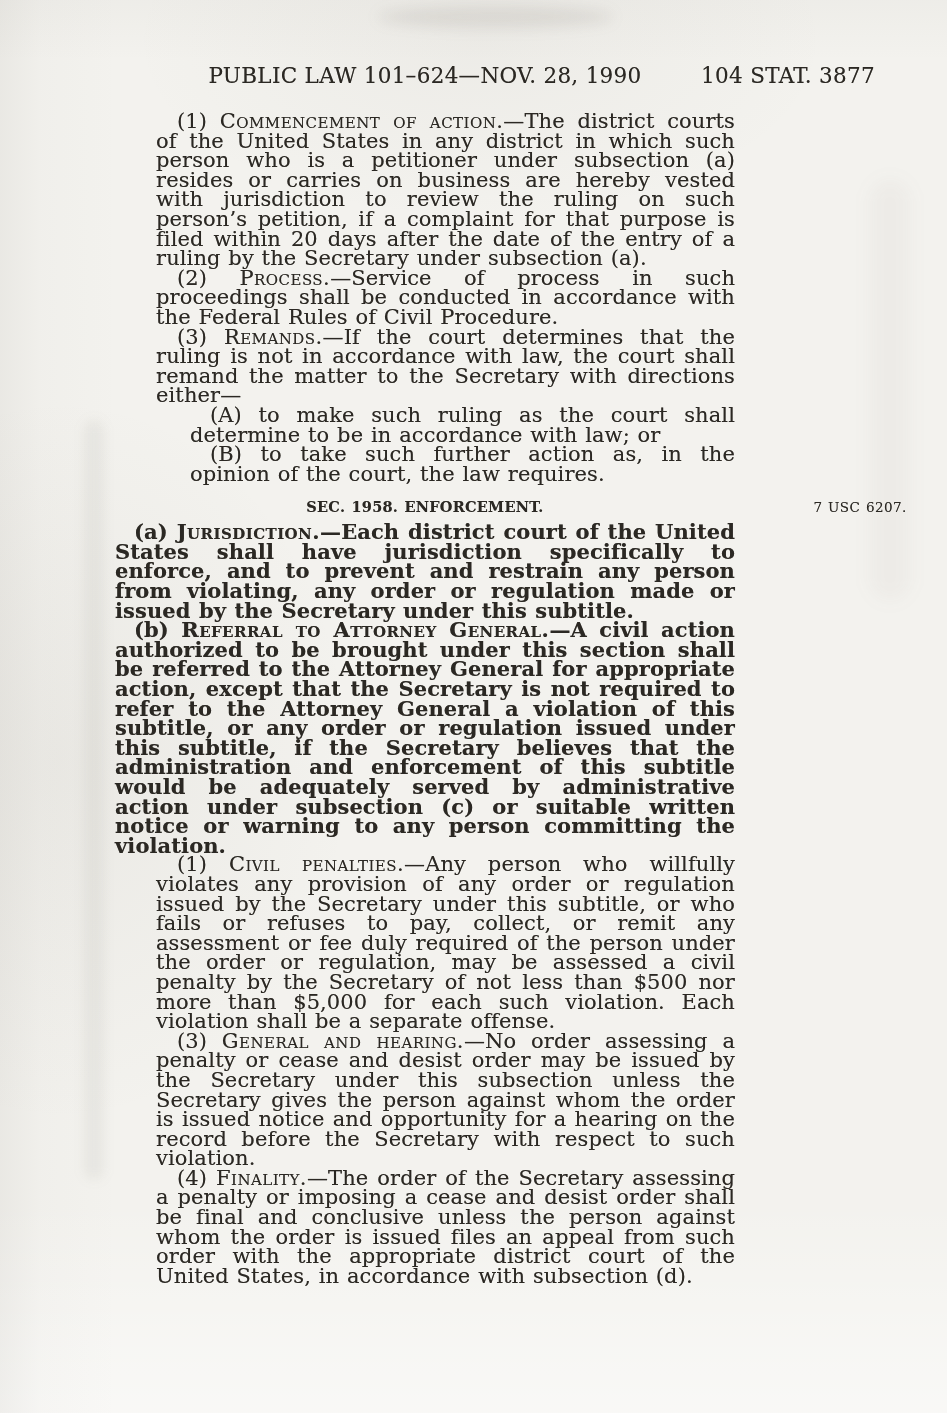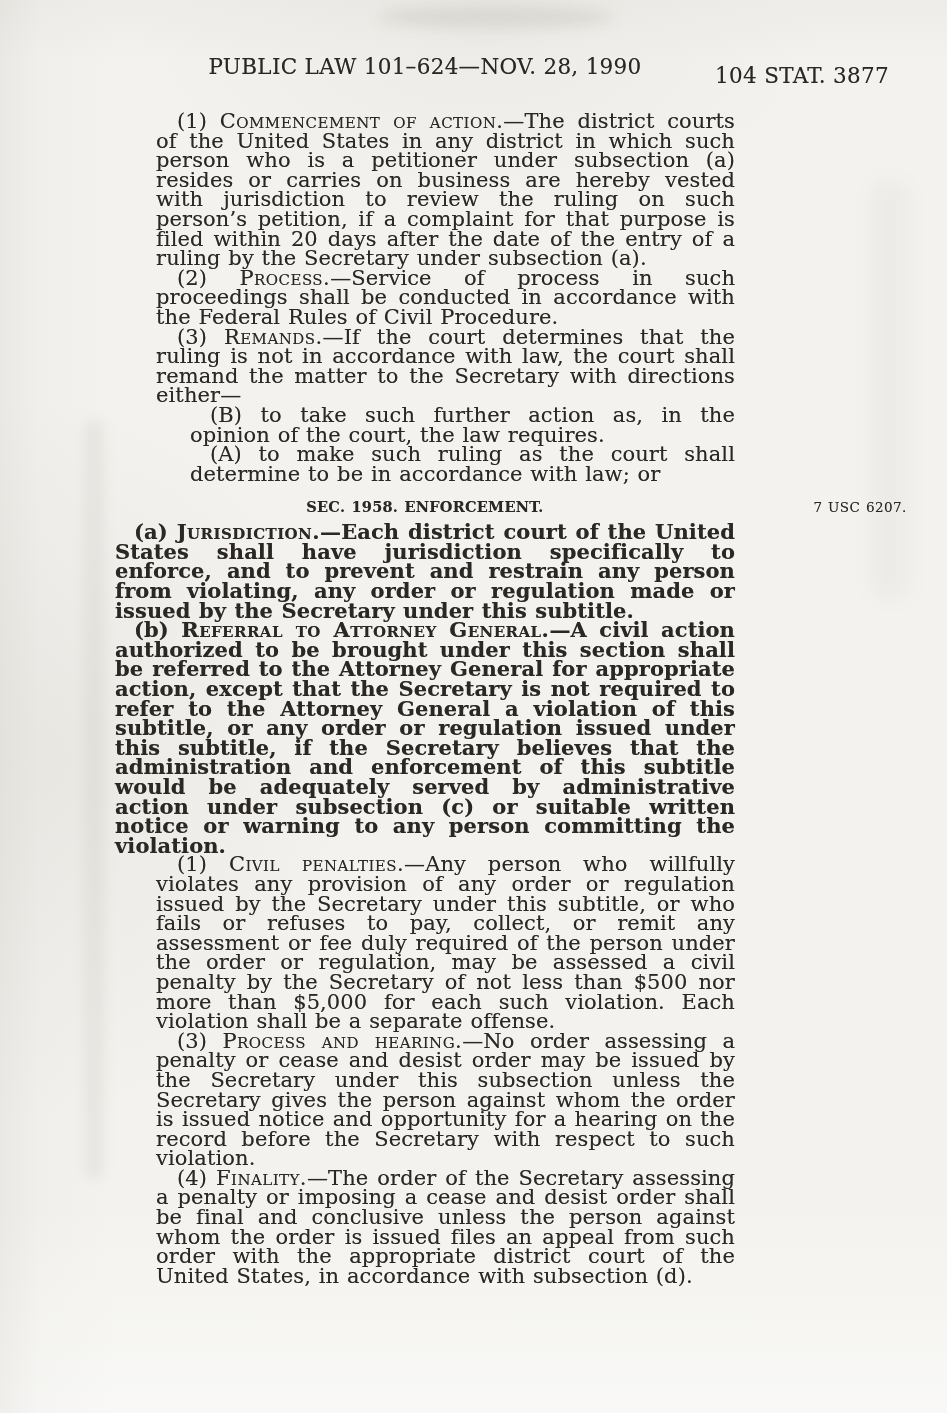--- a/index.html
+++ b/index.html
@@ -16,25 +16,25 @@
     color:#2b2823;
     font-family:"DejaVu Serif","Liberation Serif",serif;
     overflow:hidden;
     text-shadow:0 0 0.5px rgba(43,40,35,0.45);
   }
   .artifact{position:absolute;pointer-events:none;}
   .ghost-top{left:378px;top:6px;width:235px;height:22px;background:rgba(105,100,88,0.12);filter:blur(7px);border-radius:50%;}
   .smudge-left{left:84px;top:420px;width:20px;height:760px;background:rgba(105,100,88,0.07);filter:blur(6px);border-radius:10px;}
   .smudge-right{left:870px;top:180px;width:40px;height:420px;background:rgba(105,100,88,0.045);filter:blur(9px);border-radius:20px;}
   .header-title{
-    position:absolute;left:115px;top:54px;width:620px;
+    position:absolute;left:115px;top:63px;width:620px;
     text-align:center;font-size:21.5px;letter-spacing:0.3px;white-space:nowrap;
   }
   .header-stat{
-    position:absolute;right:58px;top:63px;
+    position:absolute;right:72px;top:63px;
     font-size:21.5px;letter-spacing:0.3px;white-space:nowrap;
   }
   .content{position:absolute;left:115px;top:112px;width:620px;}
   .para{
     margin:0;
     font-size:21px;line-height:19.6px;
     text-align:justify;
     letter-spacing:0.1px;word-spacing:1px;
   }
   .lvl1{text-indent:19px;font-weight:bold;}
@@ -65,33 +65,33 @@
   <div class="header-stat">104 STAT. 3877</div>
 
   <main class="content">
 
     <p class="para lvl2"><span>(1)</span> <span class="sc">Commencement of action.</span><span>—The district courts of the United States in any district in which such person who is a petitioner under subsection (a) resides or carries on business are hereby vested with jurisdiction to review the ruling on such person’s petition, if a complaint for that purpose is filed within 20 days after the date of the entry of a ruling by the Secretary under subsection (a).</span></p>
 
     <p class="para lvl2"><span>(2)</span> <span class="sc">Process.</span><span>—Service of process in such proceedings shall be conducted in accordance with the Federal Rules of Civil Procedure.</span></p>
 
     <p class="para lvl2"><span>(3)</span> <span class="sc">Remands.</span><span>—If the court determines that the ruling is not in accordance with law, the court shall remand the matter to the Secretary with directions either—</span></p>
 
+    <p class="para lvl3"><span>(A)</span> <span>to make such ruling as the court shall determine to be in accordance with law; or</span></p>
+
     <p class="para lvl3"><span>(B)</span> <span>to take such further action as, in the opinion of the court, the law requires.</span></p>
-
-    <p class="para lvl3"><span>(A)</span> <span>to make such ruling as the court shall determine to be in accordance with law; or</span></p>
 
 
     <p class="para sec-heading"><span>SEC. 1958. ENFORCEMENT.</span><span class="margin-note">7 USC 6207.</span></p>
 
     <p class="para lvl1"><span>(a)</span> <span class="sc">Jurisdiction.</span><span>—Each district court of the United States shall have jurisdiction specifically to enforce, and to prevent and restrain any person from violating, any order or regulation made or issued by the Secretary under this subtitle.</span></p>
 
     <p class="para lvl1"><span>(b)</span> <span class="sc">Referral to Attorney General.</span><span>—A civil action authorized to be brought under this section shall be referred to the Attorney General for appropriate action, except that the Secretary is not required to refer to the Attorney General a violation of this subtitle, or any order or regulation issued under this subtitle, if the Secretary believes that the administration and enforcement of this subtitle would be adequately served by administrative action under subsection (c) or suitable written notice or warning to any person committing the violation.</span></p>
 
 
     <p class="para lvl2"><span>(1)</span> <span class="sc">Civil penalties.</span><span>—Any person who willfully violates any provision of any order or regulation issued by the Secretary under this subtitle, or who fails or refuses to pay, collect, or remit any assessment or fee duly required of the person under the order or regulation, may be assessed a civil penalty by the Secretary of not less than $500 nor more than $5,000 for each such violation. Each violation shall be a separate offense.</span></p>
 
 
-    <p class="para lvl2"><span>(3)</span> <span class="sc">Process and hearing.</span><span>—No order assessing a penalty or cease and desist order may be issued by the Secretary under this subsection unless the Secretary gives the person against whom the order is issued notice and opportunity for a hearing on the record before the Secretary with respect to such violation.</span></p>
+    <p class="para lvl2"><span>(3)</span> <span class="sc">General and hearing.</span><span>—No order assessing a penalty or cease and desist order may be issued by the Secretary under this subsection unless the Secretary gives the person against whom the order is issued notice and opportunity for a hearing on the record before the Secretary with respect to such violation.</span></p>
 
     <p class="para lvl2"><span>(4)</span> <span class="sc">Finality.</span><span>—The order of the Secretary assessing a penalty or imposing a cease and desist order shall be final and conclusive unless the person against whom the order is issued files an appeal from such order with the appropriate district court of the United States, in accordance with subsection (d).</span></p>
 
   </main>
 </div>
 
 </body></html>

